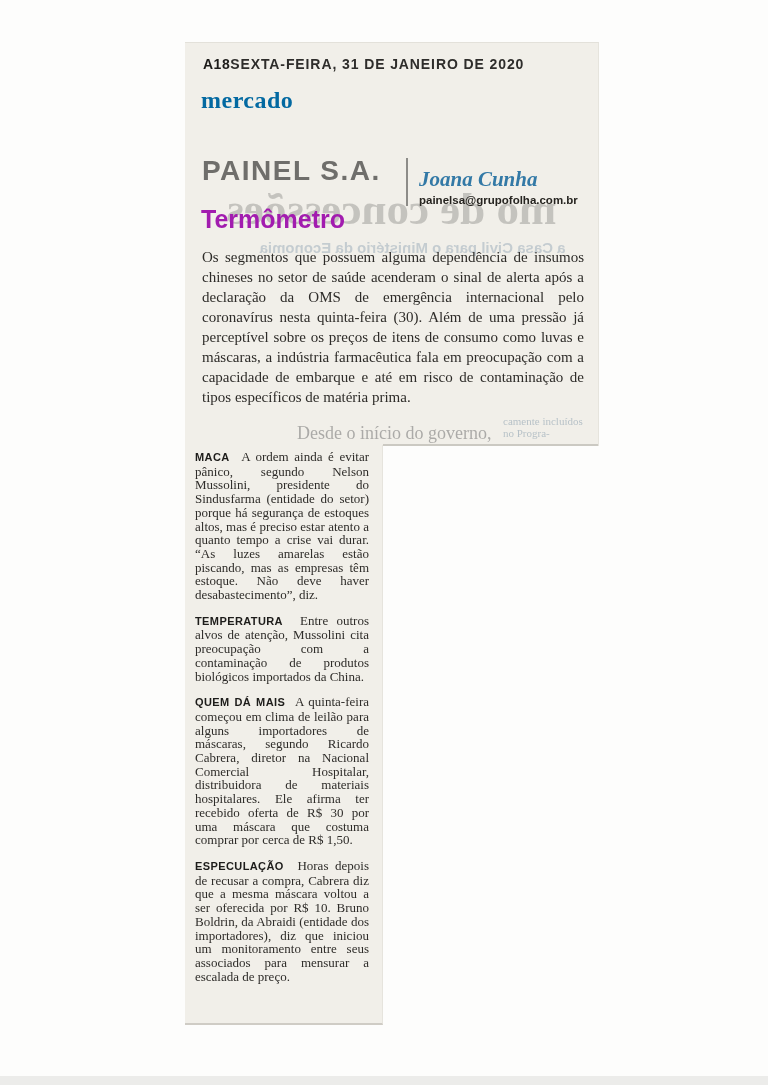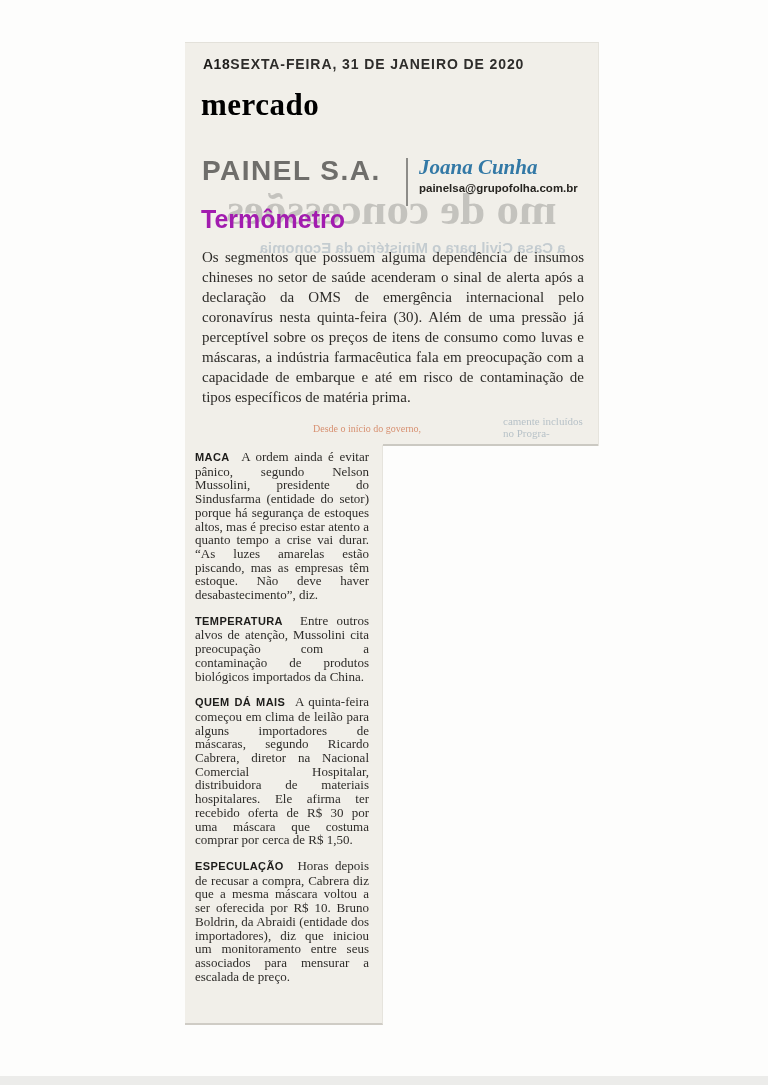--- a/index.html
+++ b/index.html
@@ -47,36 +47,36 @@
   .page-number { font-size: 14px; font-weight: bold; color: #1c1b19; letter-spacing: .5px; }
   .issue-date  { font-size: 14px; font-weight: bold; color: #2e2d2b; letter-spacing: .9px; }
   .masthead-rule {
     position: absolute; left: 18px; top: 38px;
     width: 392px; height: 2px; background: #39383
     6;
   }
   .section-name {
     position: absolute; left: 16px; top: 44px;
     font-family: "Liberation Serif", serif;
-    font-size: 31px; font-weight: bold; color: #000000;
+    font-size: 24px; font-weight: bold; color: #0369a1;
     letter-spacing: .5px;
   }
 
   
   .column-title {
     position: absolute; left: 17px; top: 112px;
     font-family: "Liberation Sans", sans-serif;
     font-size: 28px; font-weight: 700; color: #6f6e6b;
     letter-spacing: 1.5px;
   }
   .author-divider {
     position: absolute; left: 221px; top: 115px;
     width: 2px; height: 48px; background: #8d8c88;
   }
-  .author-block { position: absolute; left: 234px; top: 112px; }
+  .author-block { position: absolute; left: 234px; top: 124px; }
   .author-name {
     font-family: "Liberation Serif", serif;
     font-style: italic; font-weight: bold;
     font-size: 21px; color: #3379a6;
   }
   .author-email {
     margin-top: 2px;
     font-family: "Liberation Sans", sans-serif;
     font-size: 11.5px; font-weight: bold; color: #262420;
   }
@@ -106,22 +106,22 @@
     white-space: nowrap; overflow: hidden;
   }
   .bleed-subhead {
     left: 50px; top: 196px; width: 355px;
     font-family: "Liberation Sans", sans-serif;
     font-size: 15px; font-weight: bold; color: #5f7d99;
     opacity: .30; transform: scaleX(-1); text-align: center;
     white-space: nowrap; overflow: hidden;
   }
   .bleed-frag1 {
-    left: 128px; top: 380px;
-    font-size: 10px; color: #c2410c; opacity: .55;
+    left: 112px; top: 380px;
+    font-size: 18px; color: #737373; opacity: .55;
   }
   .bleed-frag2 {
     left: 318px; top: 372px; width: 92px;
     font-size: 11px; color: #7d94a6; opacity: .5;
     line-height: 12px;
   }
 
   
   .news-p {
     margin: 0 0 12px 0;

